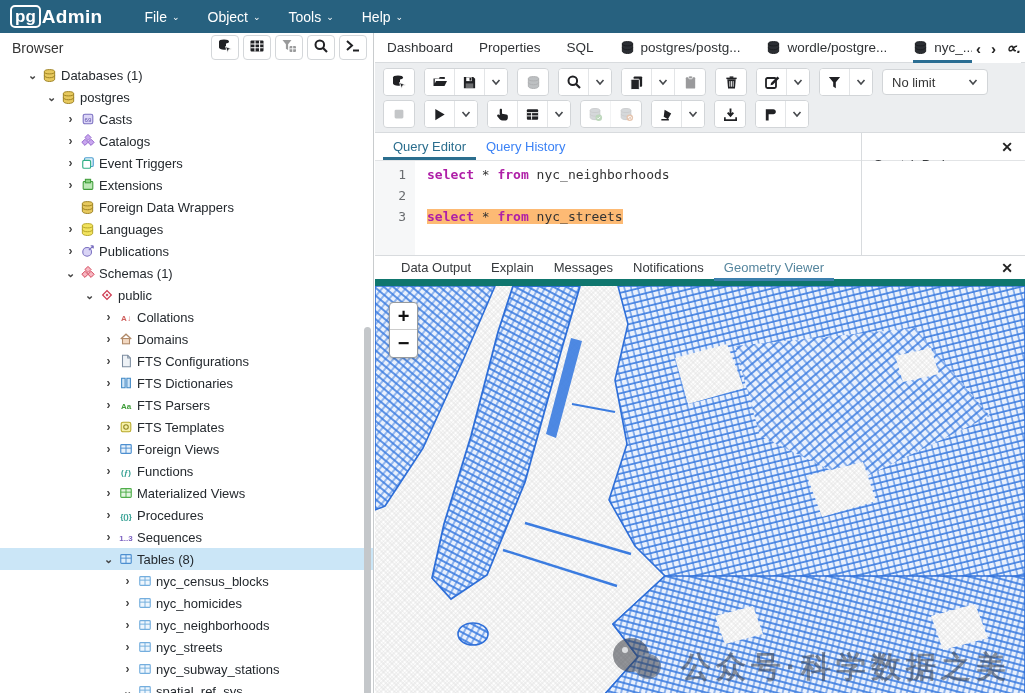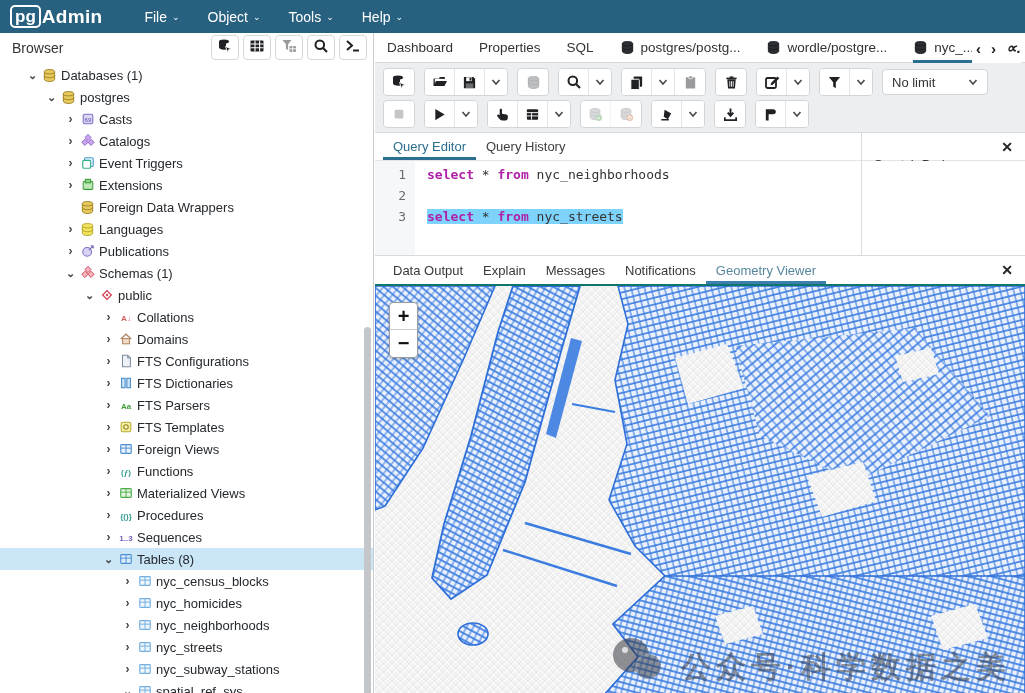--- a/index.html
+++ b/index.html
@@ -41,34 +41,34 @@
   .btngroup { display:flex; border:1px solid #d2d5d8; border-radius:4px; background:#fff; overflow:hidden; }
   .tbtn { min-width:30px; height:26px; display:flex; align-items:center; justify-content:center; background:#fff; border-right:1px solid #e3e5e7; padding:0 6px; cursor:pointer; }
   .tbtn:last-child { border-right:none; }
   .tbtn.disabled { opacity:.45; }
   .nolimit { width:106px; height:26px; border:1px solid #d2d5d8; border-radius:4px; background:#fff; display:flex; align-items:center; justify-content:space-between; padding:0 9px; font-size:13px; color:#333; cursor:pointer; }
 
   
   .editorzone { display:flex; height:123px; border-bottom:1px solid #d8dbde; }
   .editor-left { width:487px; border-right:1px solid #d8dbde; display:flex; flex-direction:column; }
   .subtabs { height:28px; display:flex; align-items:flex-end; padding-left:8px; border-bottom:1px solid #e2e4e6; }
-  .subtab { font-size:13px; color:#404040; padding:5px 10px 6px 10px; cursor:pointer; }
+  .subtab { font-size:13px; color:#3b82f6; padding:5px 10px 6px 10px; cursor:pointer; }
   .subtab.active { color:#2b6e8e; box-shadow:inset 0 -3px 0 #2b6e8e; }
   .codearea { flex:1; display:flex; font-family:"DejaVu Sans Mono",monospace; font-size:13px; }
   .gutter { width:40px; background:#f6f7f8; color:#6a6d70; text-align:right; padding:3px 9px 0 0; line-height:21px; }
   .code { padding:3px 0 0 12px; line-height:21px; color:#333; }
   .kw { color:#af1fa7; font-weight:bold; }
-  .selline { background:#7dd3fc; }
+  .selline { background:#fdba74; }
   .scratch { flex:1; display:flex; flex-direction:column; }
   .scratch-head { height:28px; display:flex; align-items:center; justify-content:space-between; padding:0 12px; border-bottom:1px solid #e2e4e6; }
   .scratch-title { font-size:13px; color:#36393c;margin-top:36px; }
   .xclose { font-size:14px; font-weight:bold; color:#222; cursor:pointer; }
 
   
-  .resulttabs { height:30px; display:flex; align-items:center; padding-left:8px; border-bottom:2px solid #0f766e; position:relative; background:#fff; }
+  .resulttabs { height:30px; display:flex; align-items:center; padding-left:16px; border-bottom:7px solid #0f766e; position:relative; background:#fff; }
   .rtab { font-size:13px; color:#36393c; padding:6px 10px; cursor:pointer; }
   .rtab.active { color:#56869e; box-shadow:inset 0 -3px 0 #3c7fae; }
   .resulttabs .xclose { position:absolute; right:12px; }
 
   
   .mapwrap { position:relative; height:433px; overflow:hidden; }
   .zoomctl { position:absolute; left:14px; top:16px; width:29px; border:1px solid #979b9e; border-radius:4px; background:#fff; box-shadow:0 1px 3px rgba(0,0,0,.25); z-index:5; }
   .zoombtn { height:27px; display:flex; align-items:center; justify-content:center; font-size:20px; font-weight:bold; color:#111; cursor:pointer; }
   .zoombtn:first-child { border-bottom:1px solid #ccc; }
   .watermark { position:absolute; left:238px; top:352px; display:flex; align-items:flex-end; gap:12px; z-index:4; opacity:.55; }

